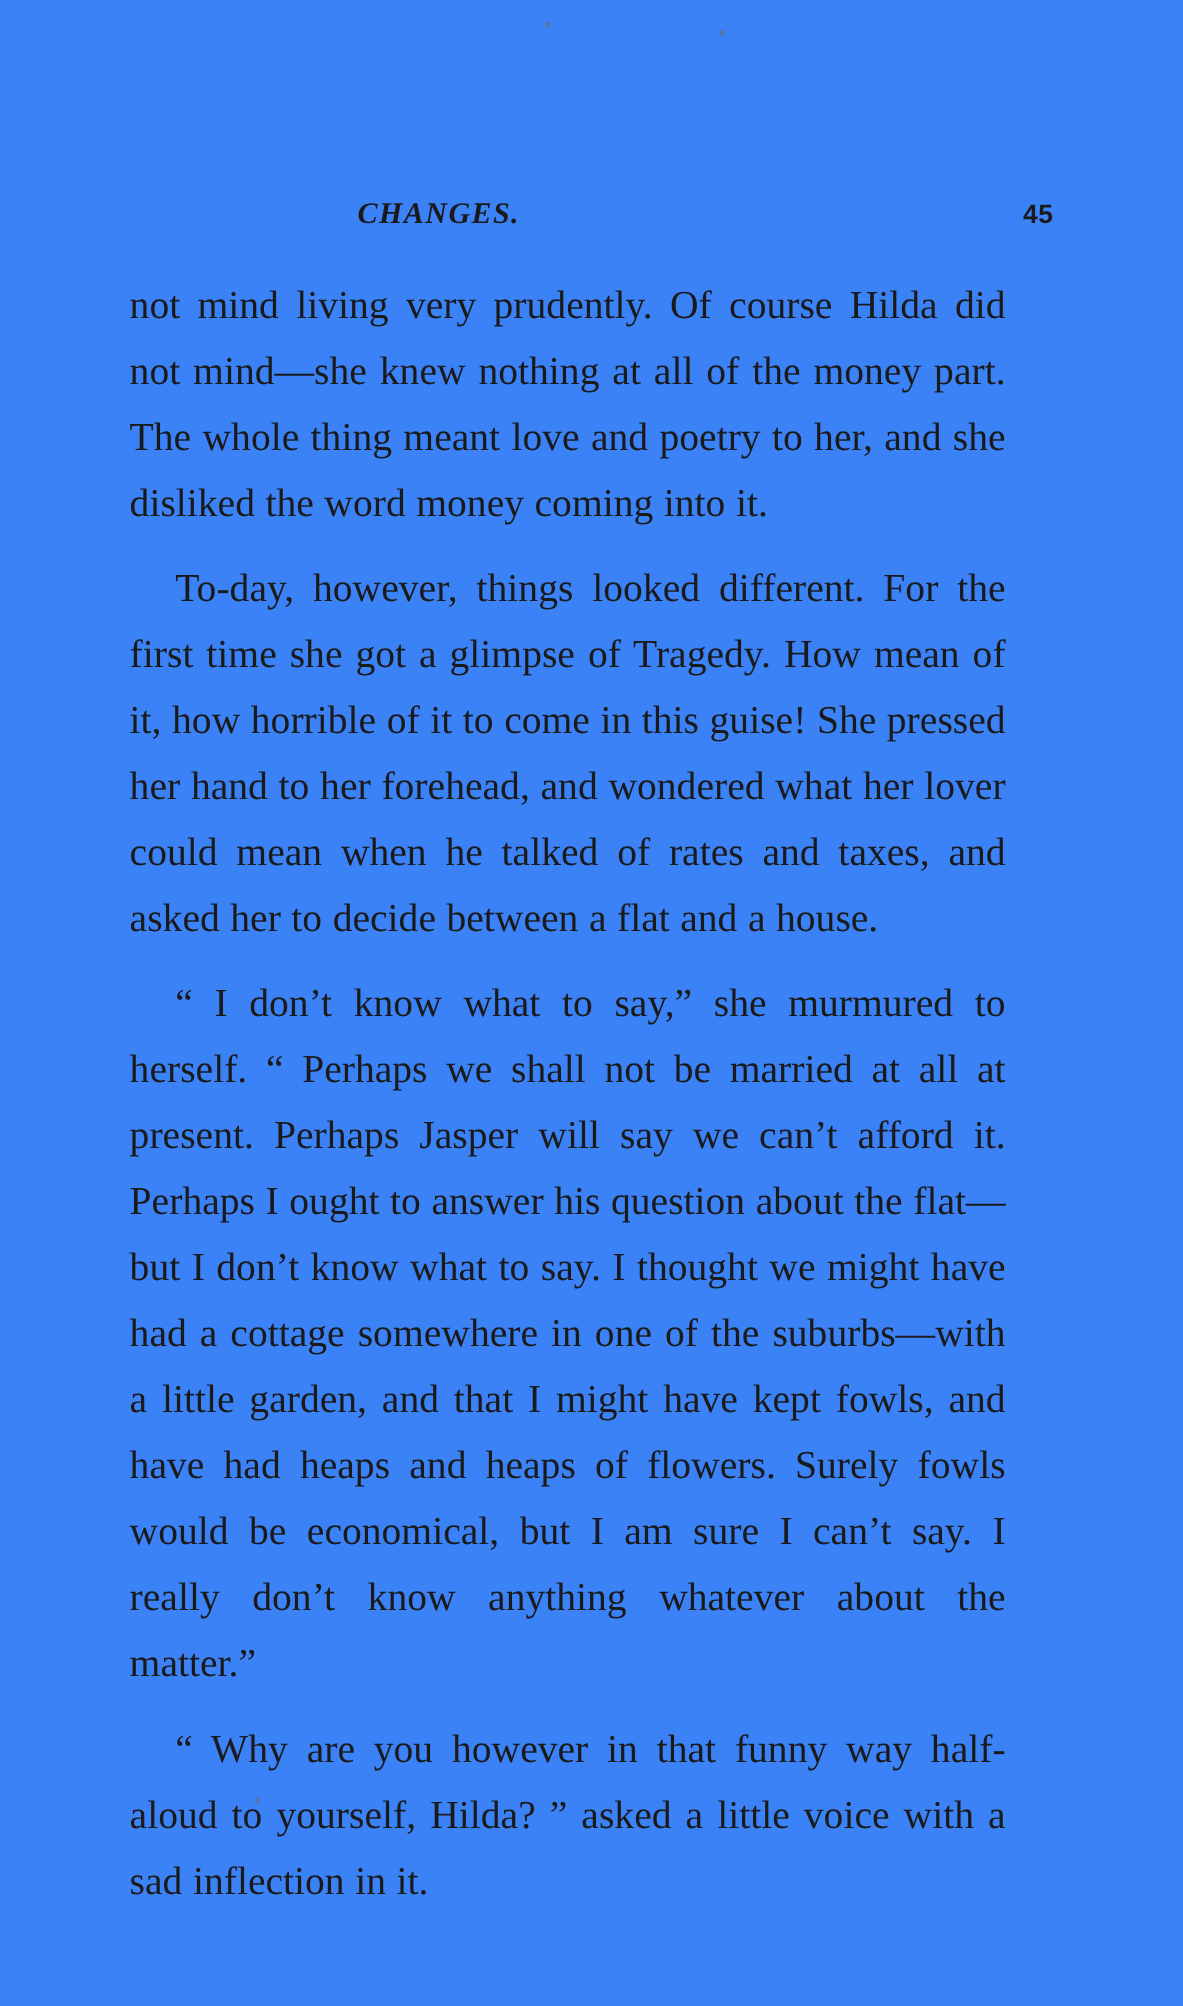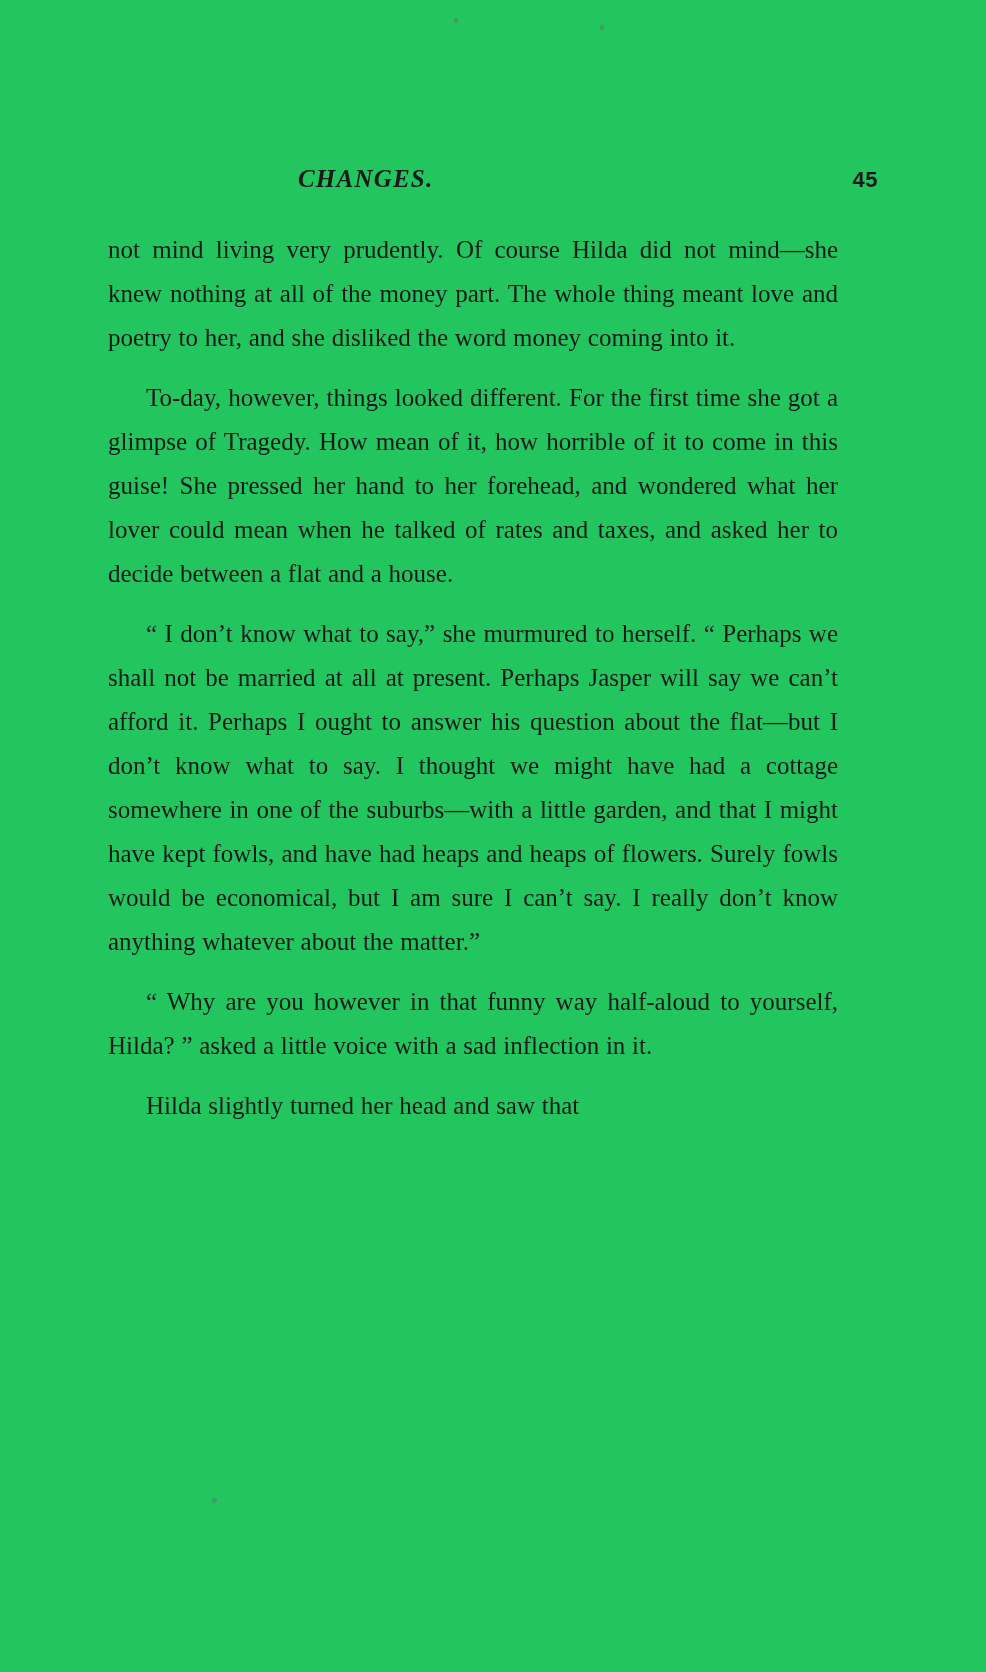--- a/index.html
+++ b/index.html
@@ -12,21 +12,21 @@
     height: 1672px;
     position: relative;
     font-family: "Liberation Serif", serif;
     color: #1a1a1a;
     overflow: hidden;
   }
 
   .page {
     position: absolute;
     inset: 0;
-    background: #22c55e;
+    background: #3b82f6;
   }
 
   
   .speck {
     position: absolute;
     background: #6b6b6b;
     border-radius: 50%;
     opacity: .55;
   }
   .speck-a { left: 454px; top: 18px;  width: 4px; height: 5px; }
@@ -60,22 +60,22 @@
 
   .body-text {
     position: absolute;
     left: 108px;
     top: 228px;
     width: 730px;
   }
 
   .para {
     margin: 0;
-    font-size: 25px;
-    line-height: 44px;
+    font-size: 33px;
+    line-height: 55px;
     text-align: justify;
     text-justify: inter-word;
     -webkit-hyphens: none;
     hyphens: none;
     word-spacing: 0.5px;
   }
   .para + .para {
     text-indent: 38px;
     margin-top: 16px;
   }
@@ -95,16 +95,15 @@
   <div class="header">
     <div class="running-title">CHANGES.</div>
     <div class="folio">45</div>
   </div>
 
   <div class="body-text">
     <p class="para">not mind living very prudently.  Of course Hilda did not mind—she knew nothing at all of the money part.  The whole thing meant love and poetry to her, and she disliked the word money coming into it.</p>
     <p class="para">To-day, however, things looked different. For the first time she got a glimpse of Tragedy. How mean of it, how horrible of it to come in this guise!  She pressed her hand to her forehead, and wondered what her lover could mean when he talked of rates and taxes, and asked her to decide between a flat and a house.</p>
     <p class="para">“ I don’t know what to say,” she murmured to herself.   “ Perhaps we shall not be married at all at present.  Perhaps Jasper will say we can’t afford it.   Perhaps I ought to answer his question about the flat—but I don’t know what to say.   I thought we might have had a cottage somewhere in one  of the suburbs—with a little garden, and that I might have kept fowls, and have had heaps and heaps of flowers.  Surely fowls would be economical, but I am sure I can’t say.   I really don’t know anything whatever about the matter.”</p>
     <p class="para">“ Why are you however in that funny way half-aloud to yourself, Hilda? ” asked a little voice with a sad inflection in it.</p>
-    <p class="para last">Hilda slightly turned her head and saw that</p>
   </div>
 
 </div>
 
 </body></html>

